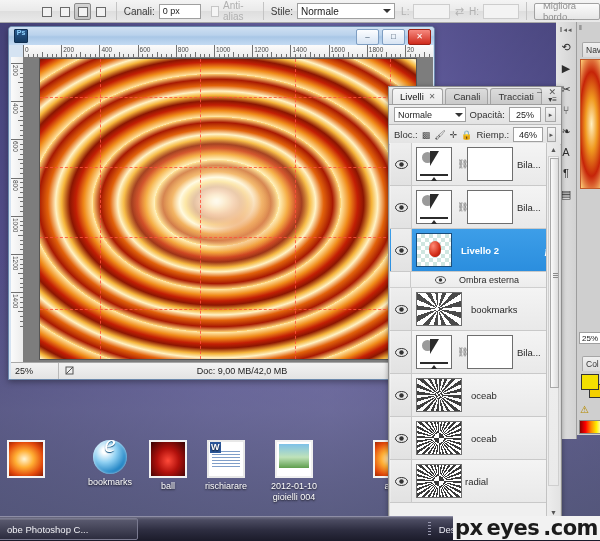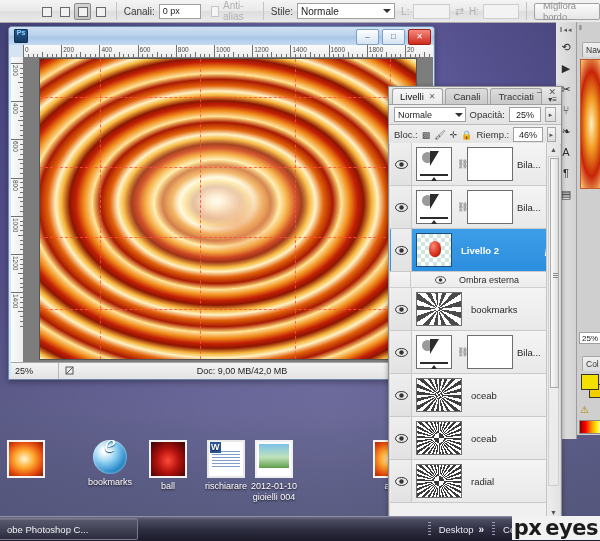--- a/index.html
+++ b/index.html
@@ -253,21 +253,21 @@
     <span>bookmarks</span>
   </div>
   <div class="dicon" style="left:190px;top:4px">
     <span class="glyph thumb-doc"></span>
     <span>rischiarare</span>
   </div>
   <div class="dicon" style="left:132px;top:4px">
     <span class="glyph thumb-ball"></span>
     <span>ball</span>
   </div>
-  <div class="dicon" style="left:238px;top:4px">
+  <div class="dicon" style="left:258px;top:4px">
     <span class="glyph thumb-photo"></span>
     <span>2012-01-10 gioielli 004</span>
   </div>
   <div class="dicon" style="left:356px;top:4px">
     <span class="glyph thumb-fire"></span>
     <span>astr</span>
   </div>
 </div>
 
 <div id="ps-app">
@@ -686,21 +686,21 @@
       </div>
 
       <div class="layer">
         <span class="eye">
           <svg width="13" height="9" viewBox="0 0 13 9">
               <ellipse cx="6.5" cy="4.5" rx="6" ry="4" fill="none" stroke="#333"></ellipse>
               <circle cx="6.5" cy="4.5" r="2.2" fill="#333"></circle>
             </svg>
         </span>
         <span class="thumb radial" style="width:44px"></span>
-        <span class="lname" style="margin-left:6px">radial</span>
+        <span class="lname" style="">radial</span>
       </div>
 
     </div>
 
     <div id="lp-scroll">
       <div class="up">▲</div>
       <div id="lp-thumbtrack">
         <div id="lp-thumb"></div>
       </div>
       <div class="dn" style="position:absolute;bottom:0;width:100%">▼</div>
@@ -716,13 +716,14 @@
   <span class="tb-chev">»</span>
   <span class="tray-sep"></span>
   <span class="tb-item">Collegamenti</span>
   <span class="tray-sep"></span>
   <span class="tb-item" style="margin-right:4px">Indir</span>
 </div>
 
 <div id="wm">
   <span class="px">px</span>
     <span class="eyes">eyes</span>
+    <span class="eyes dot">.com</span>
 </div>
 
 </body></html>

